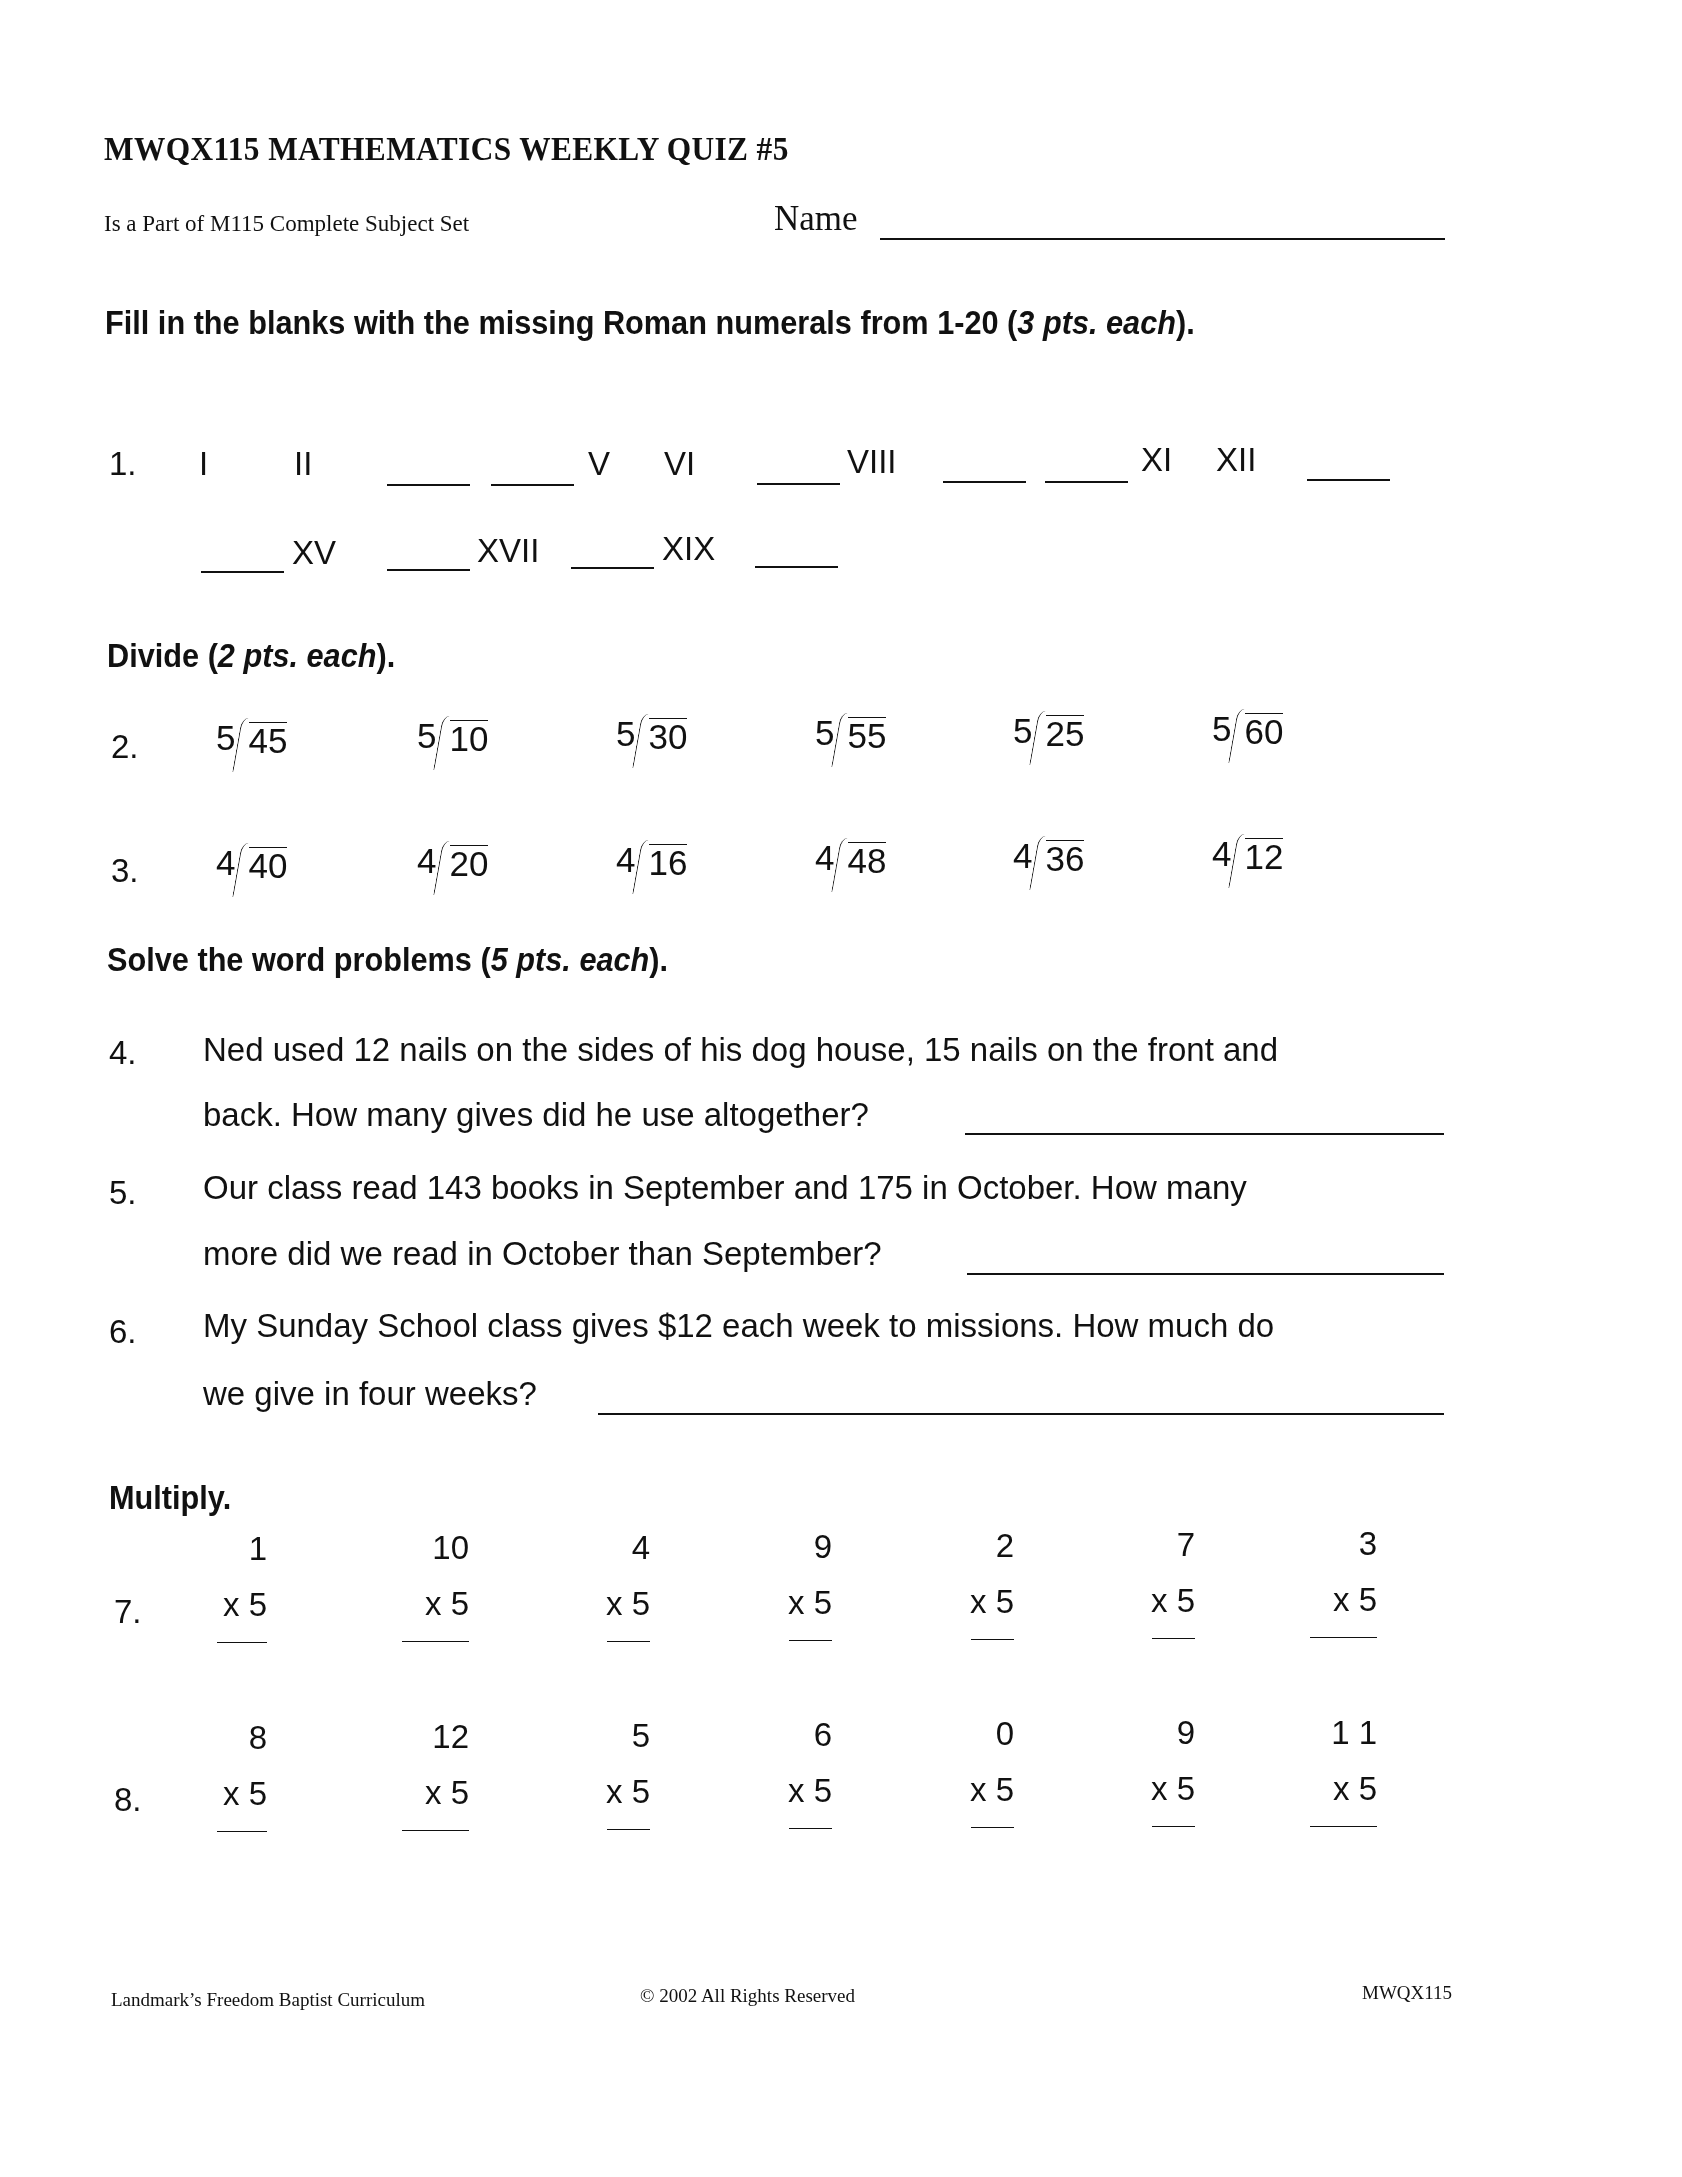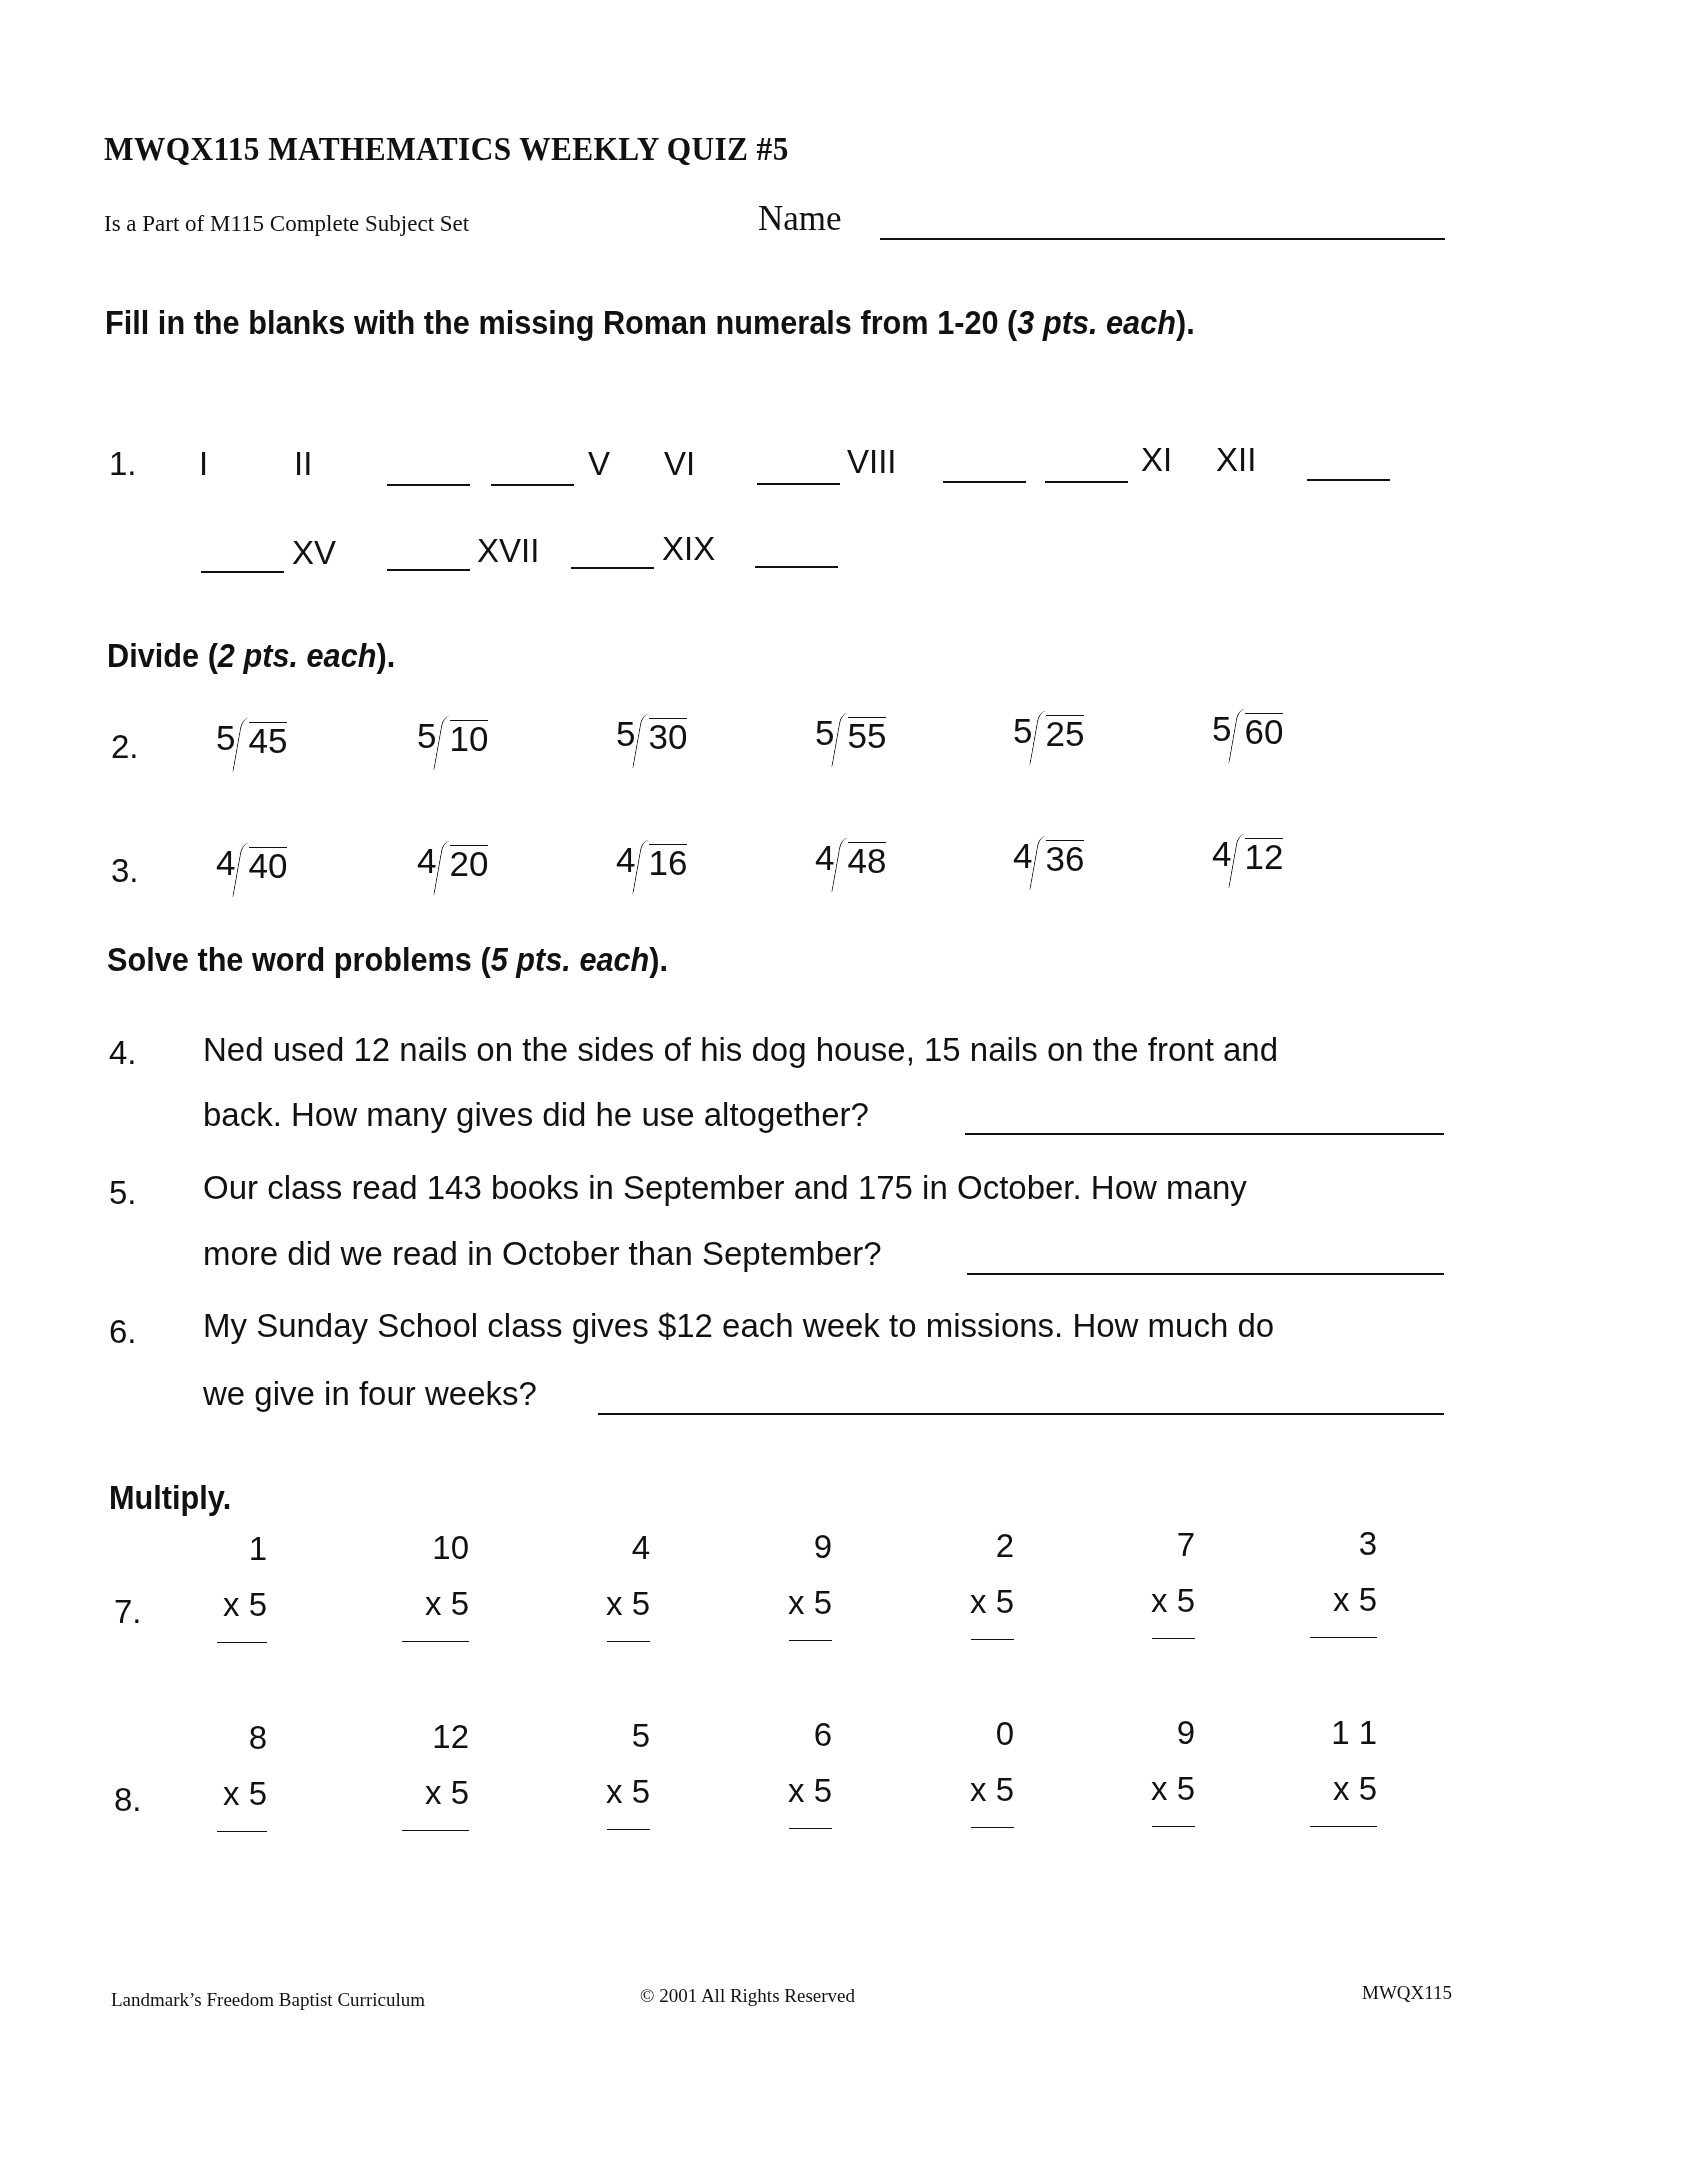--- a/index.html
+++ b/index.html
@@ -3,21 +3,21 @@
 <meta charset="utf-8">
 <style>
   html, body { margin: 0; padding: 0; background: #ffffff; }
   body { width: 1683px; height: 2177px; position: relative; overflow: hidden; color: #111; }
   .serif { font-family: "Liberation Serif", "DejaVu Serif", serif; }
   .sans { font-family: "Liberation Sans", "DejaVu Sans", sans-serif; }
   .abs { position: absolute; white-space: nowrap; }
 
   #title { left: 104px; top: 131px; font-size: 33px; font-weight: bold; letter-spacing: 0.4px; transform: scaleX(0.95); transform-origin: left; }
   #subtitle { left: 104px; top: 211px; font-size: 23px; }
-  #name-label { left: 758px; top: 199px; font-size: 35px; }
+  #name-label { left: 774px; top: 199px; font-size: 35px; }
   #name-line { left: 880px; top: 238px; width: 565px; border-bottom: 2.6px solid #111; height: 0; }
 
   .heading { font-size: 33px; font-weight: bold; transform: scaleX(0.93); transform-origin: left; }
   .heading i { font-style: italic; }
   #h1 { left: 105px; top: 304px; }
   #h2 { left: 107px; top: 637px; }
   #h3 { left: 107px; top: 941px; }
   #h4 { left: 109px; top: 1479px; }
 
   .qnum { font-size: 33px; }
@@ -234,15 +234,15 @@
       <div class="uline" style="width:43px"></div>
     </div>
     <div class="abs sans mul" style="left: 1299px; top: 1716px;">
       <div class="top">1 1</div>
       <div class="bot">x 5</div>
       <div class="uline" style="width:67px"></div>
     </div>
   </div>
 
 <div class="abs serif footer" style="left:111px; top:1989px;">Landmark’s Freedom Baptist Curriculum</div>
-<div class="abs serif footer" style="left:640px; top:1985px;">© 2001 All Rights Reserved</div>
+<div class="abs serif footer" style="left:640px; top:1985px;">© 2002 All Rights Reserved</div>
 <div class="abs serif footer" style="left:1362px; top:1982px;">MWQX115</div>
 
 
 </body></html>

